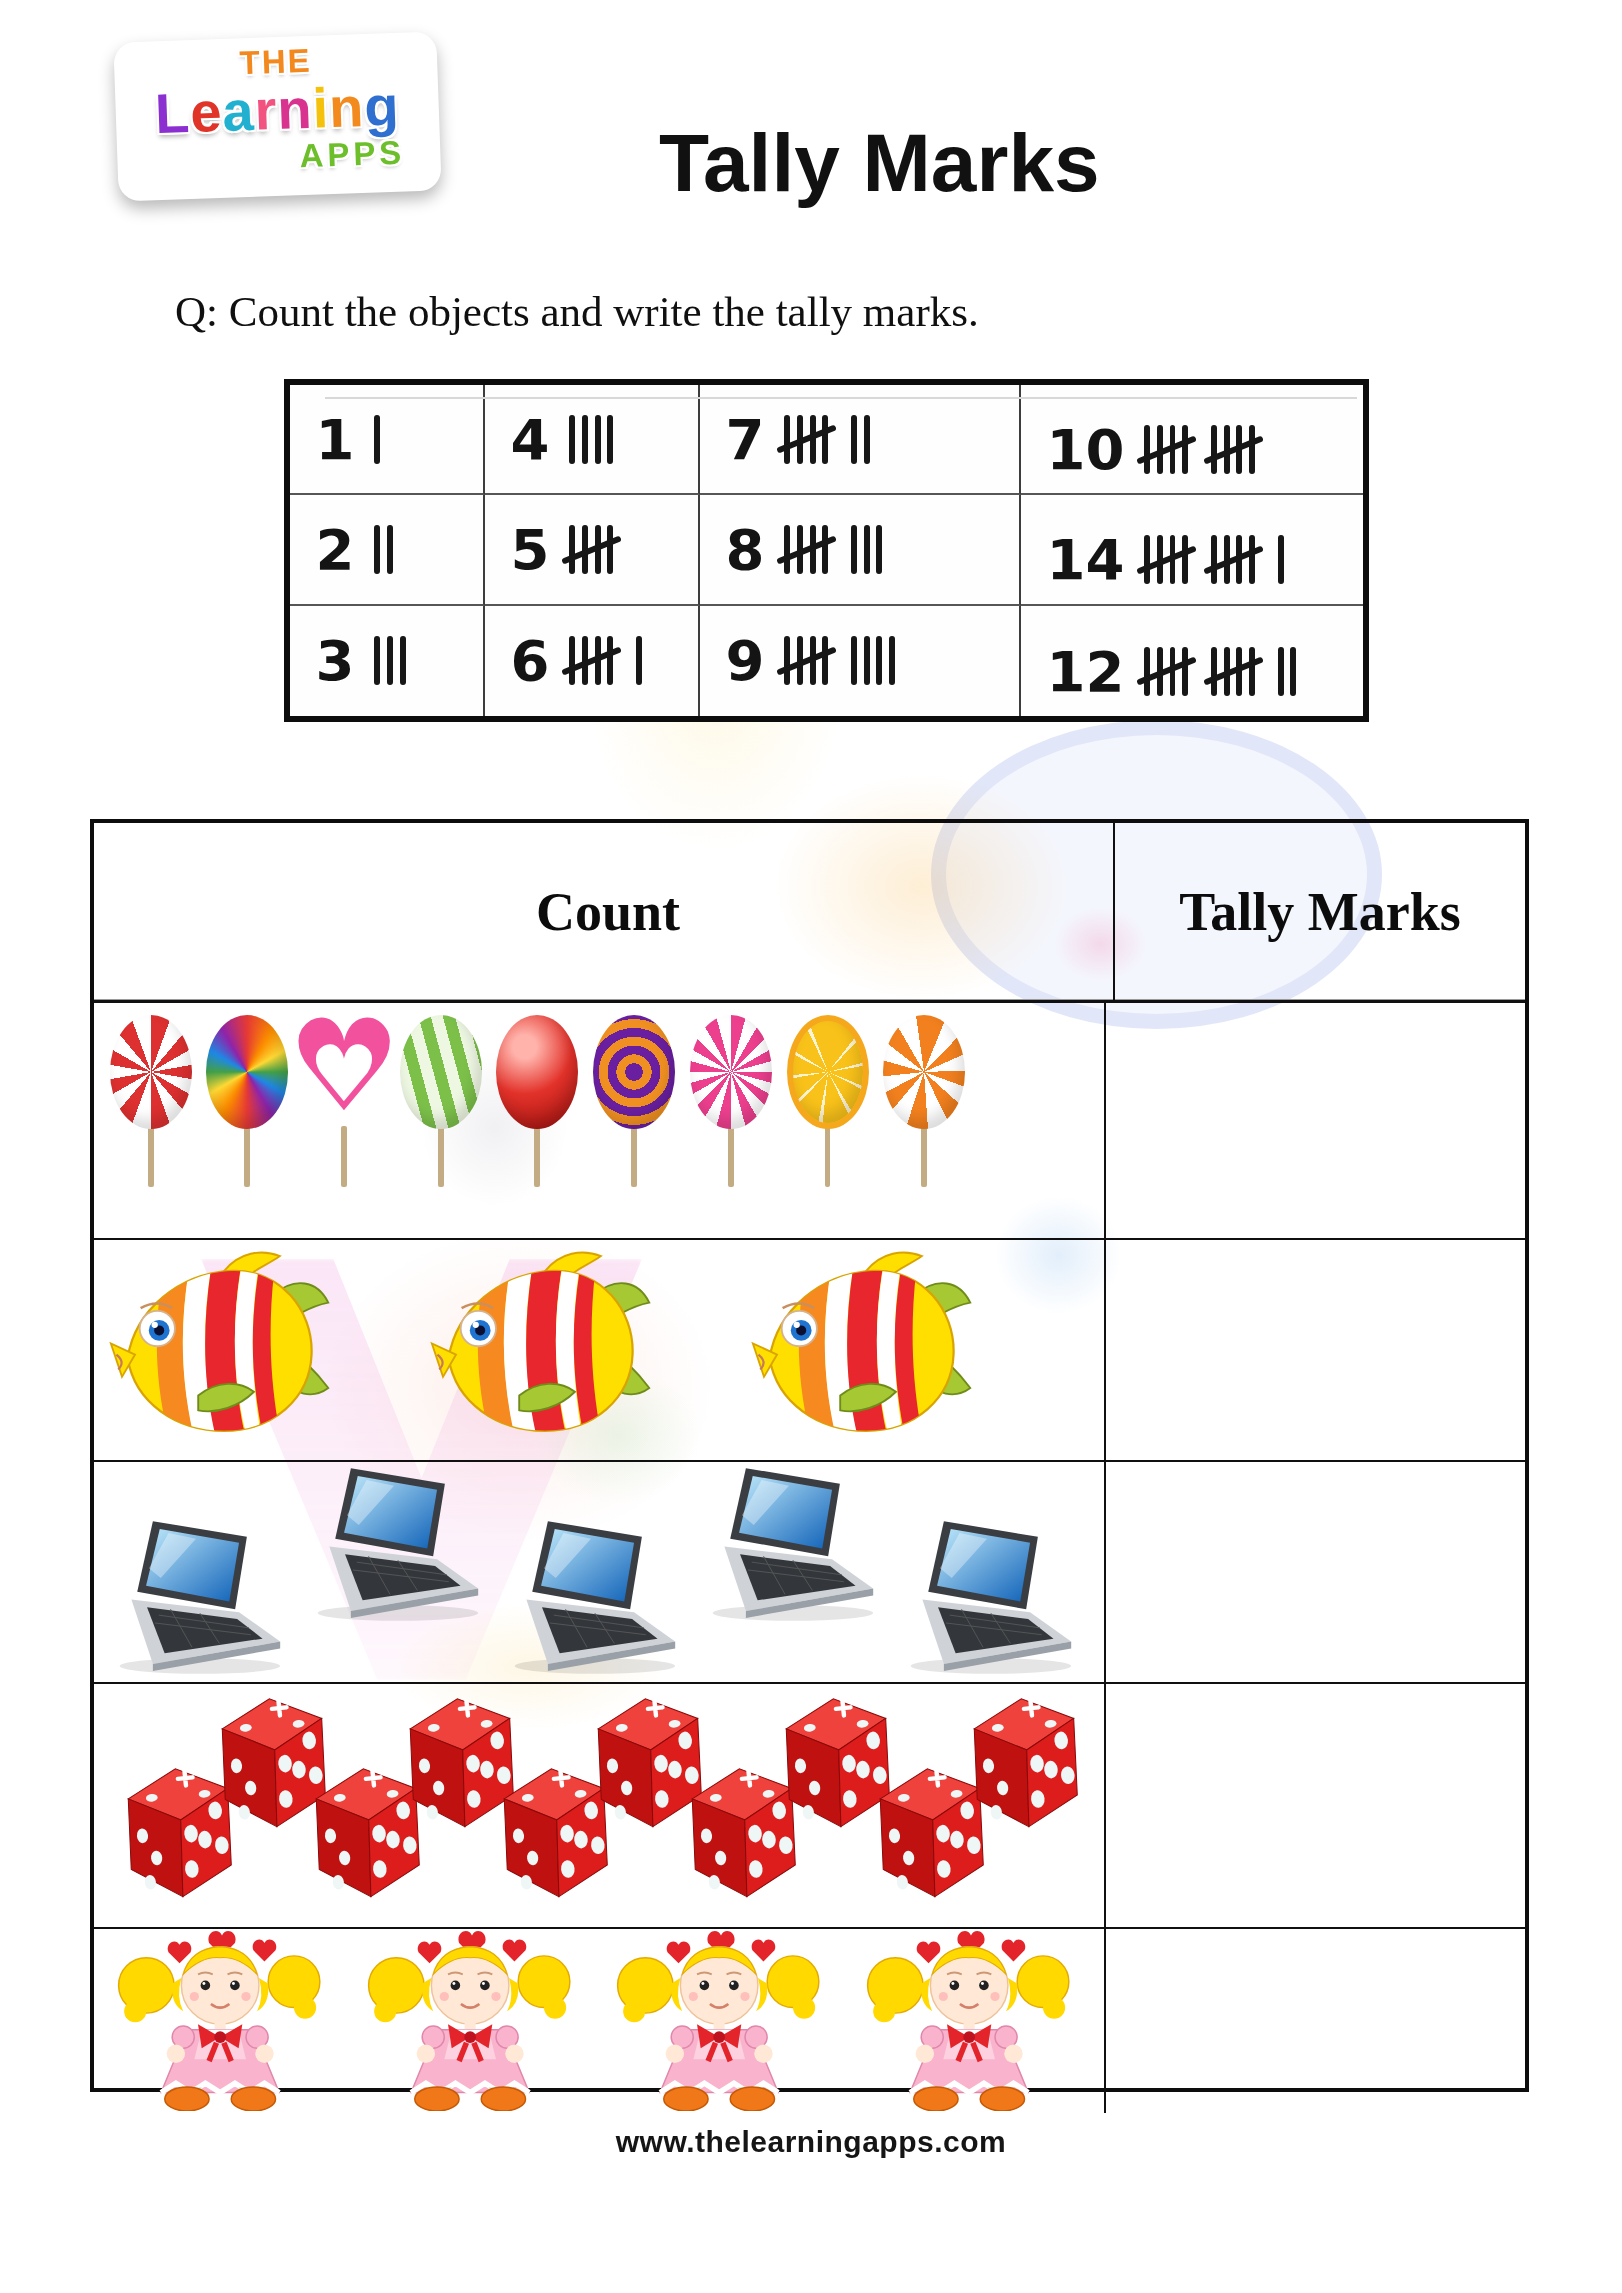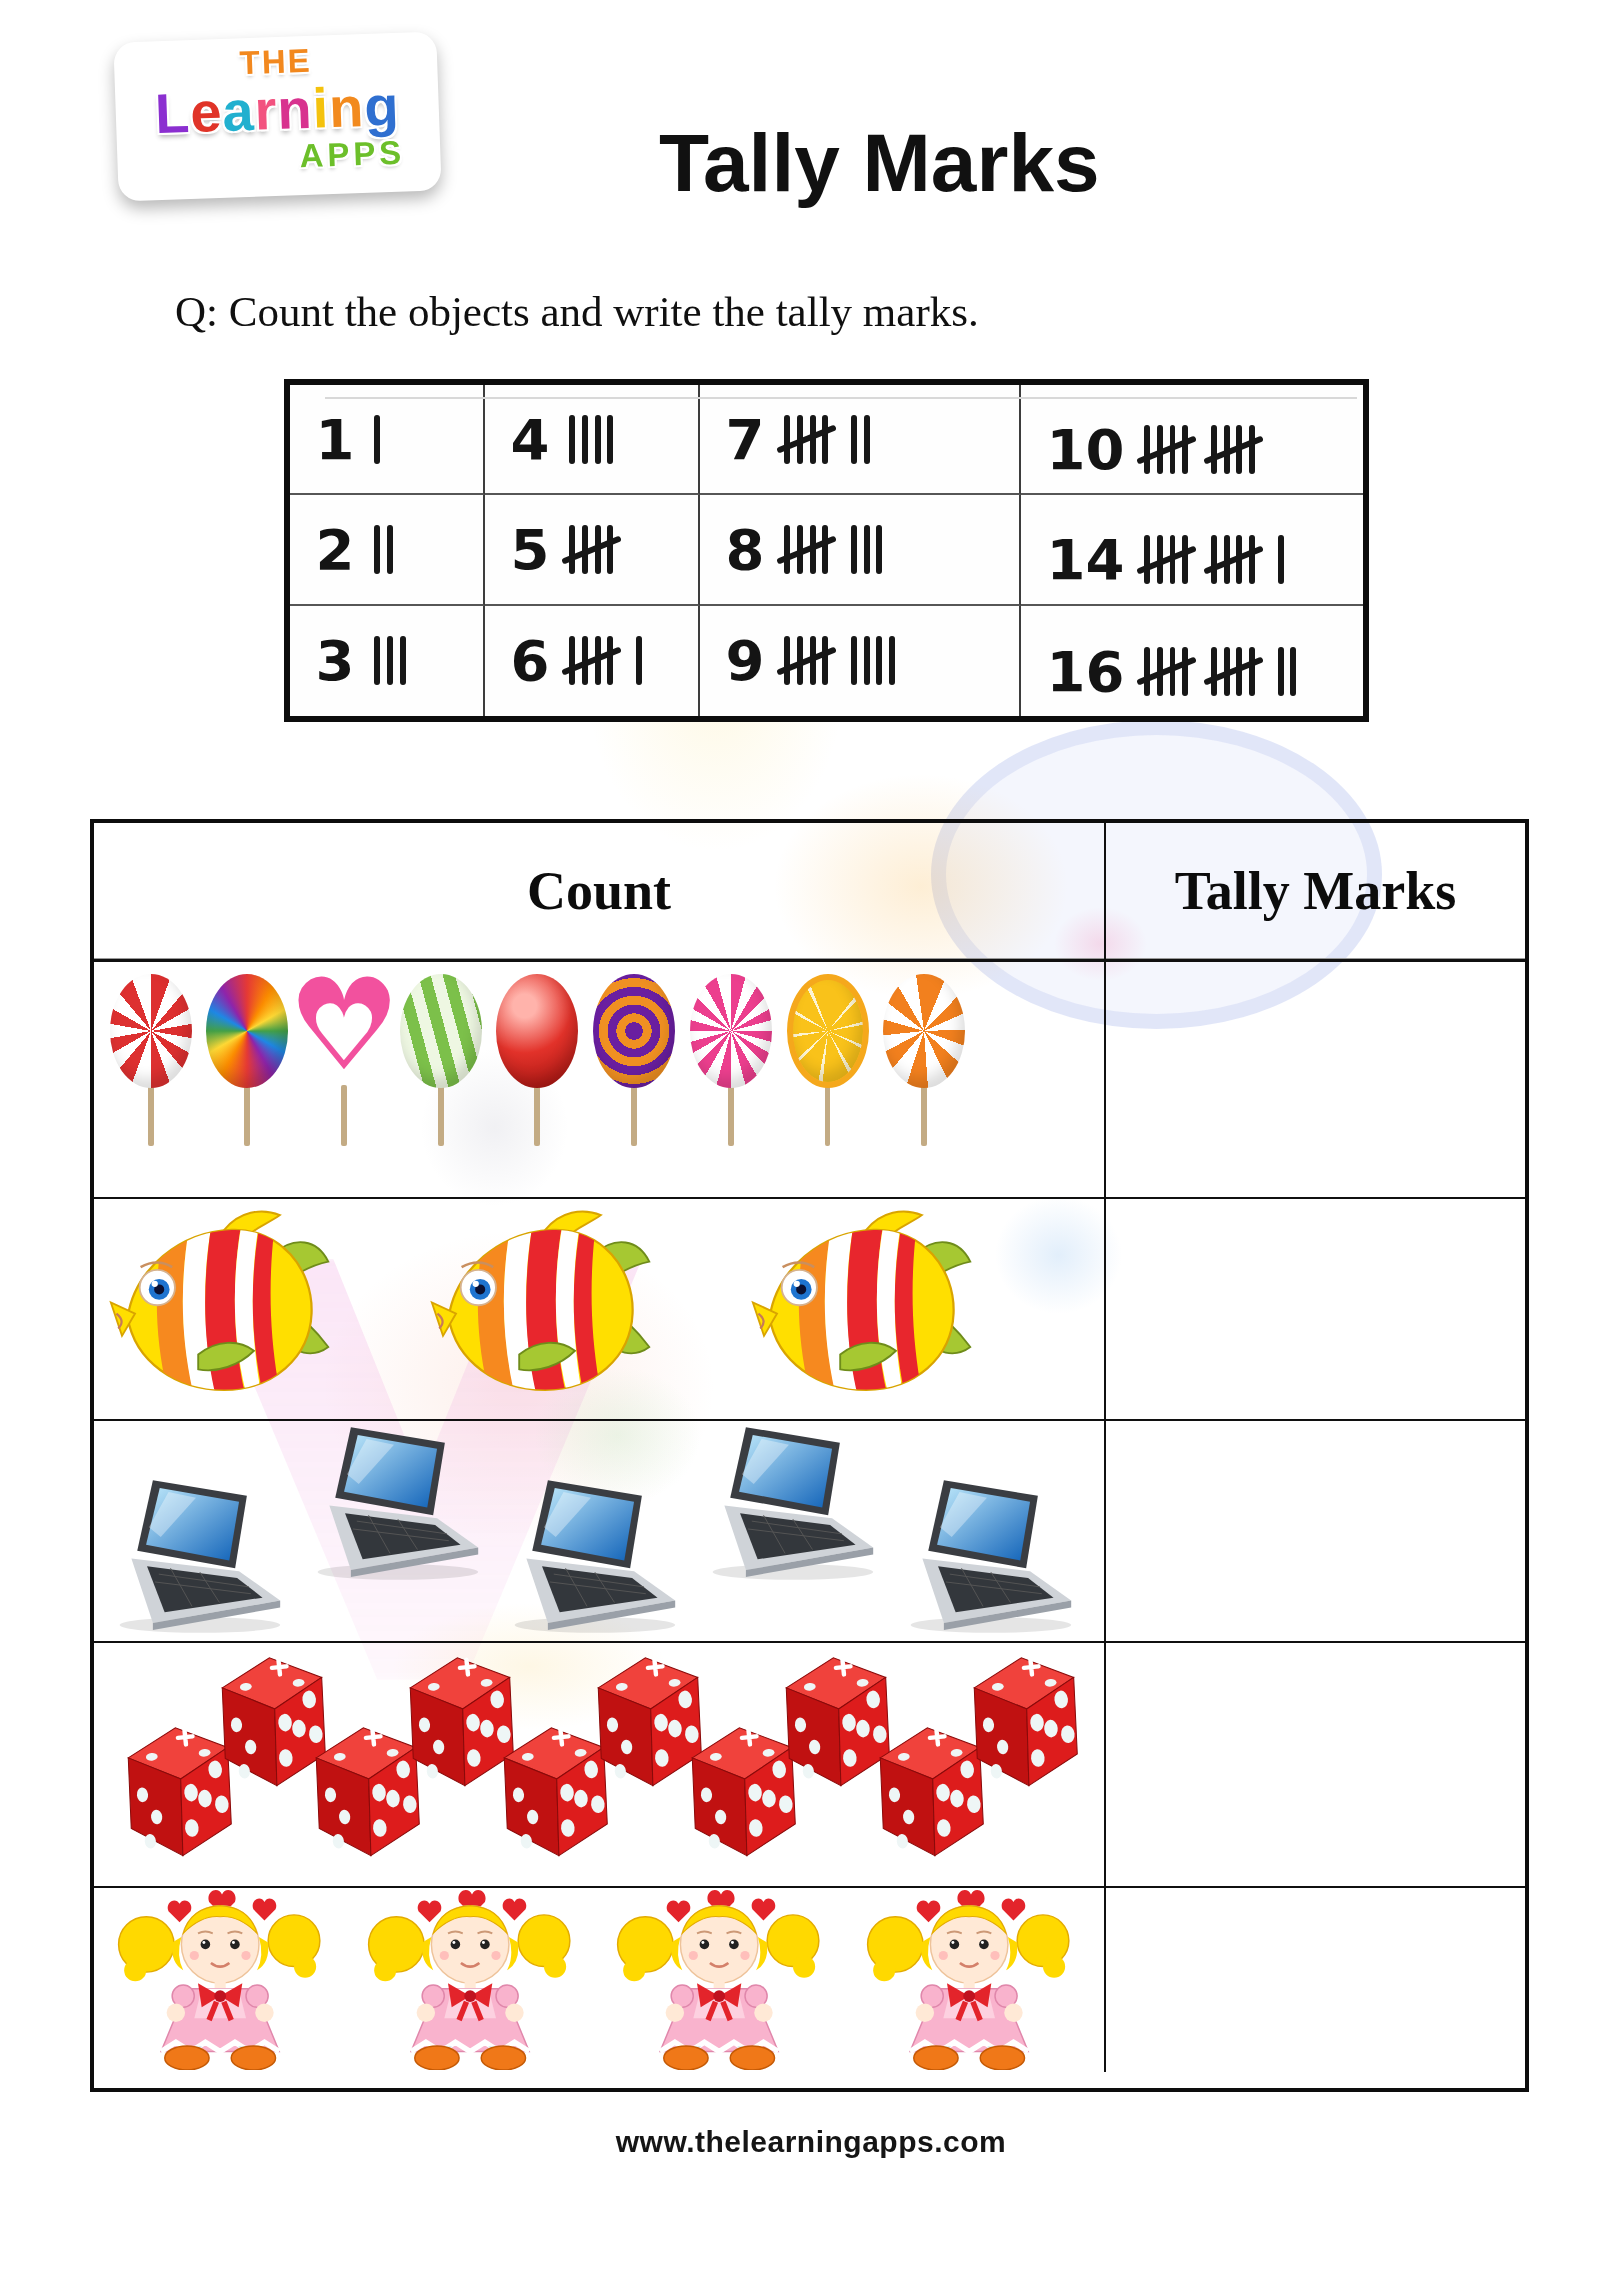--- a/index.html
+++ b/index.html
@@ -65,21 +65,21 @@
   .t-bar{width:5.9px;height:49px;background:#171717;border-radius:2.9px;margin-right:6.9px;display:inline-block;}
   .t-five::after{content:'';position:absolute;left:-8.8px;top:50%;margin-top:-2.9px;width:63px;height:5.9px;
                  background:#171717;border-radius:2.9px;transform:rotate(-22deg);}
 
   
   .main-table{position:absolute;left:90px;top:819px;width:1439px;height:1273px;z-index:2;
               border:4.9px solid #0d0d0d;box-sizing:border-box;background:transparent;}
   .m-row{display:flex;border-bottom:2.9px solid #101010;box-sizing:border-box;}
   .count-cell{width:1012px;border-right:2.9px solid #101010;box-sizing:border-box;position:relative;}
   .answer-cell{flex:1;}
-  .m-header{height:139px;border-bottom:3.9px solid #101010;box-shadow:inset 0 -8.8px 0 -7.8px #9a9a9a;}
+  .m-header{height:180px;border-bottom:3.9px solid #101010;box-shadow:inset 0 -8.8px 0 -7.8px #9a9a9a;padding-left:9px;}
   .header-cell{display:flex;align-items:center;justify-content:center;
                font-family:"Liberation Serif",serif;font-weight:bold;font-size:54px;color:#0c0c0c;}
   .row-lollipop{height:237px;}
   .row-fish{height:222px;}
   .row-laptop{height:222px;}
   .row-dice{height:245px;}
   .row-doll{height:184px;border-bottom:none;}
   .objects{display:flex;align-items:flex-start;}
 
   
@@ -284,21 +284,21 @@
           </span>
           <span class="t-rest">
             <span class="t-bar"></span>
             <span class="t-bar"></span>
             <span class="t-bar"></span>
             <span class="t-bar"></span>
           </span>
         </span>
       </div>
       <div class="ref-cell last-col last-row">
-        <span class="ref-num">16</span>
+        <span class="ref-num">12</span>
         <span class="tally">
           <span class="t-five">
             <span class="t-bar"></span>
             <span class="t-bar"></span>
             <span class="t-bar"></span>
             <span class="t-bar"></span>
           </span>
           <span class="t-five">
             <span class="t-bar"></span>
             <span class="t-bar"></span>

